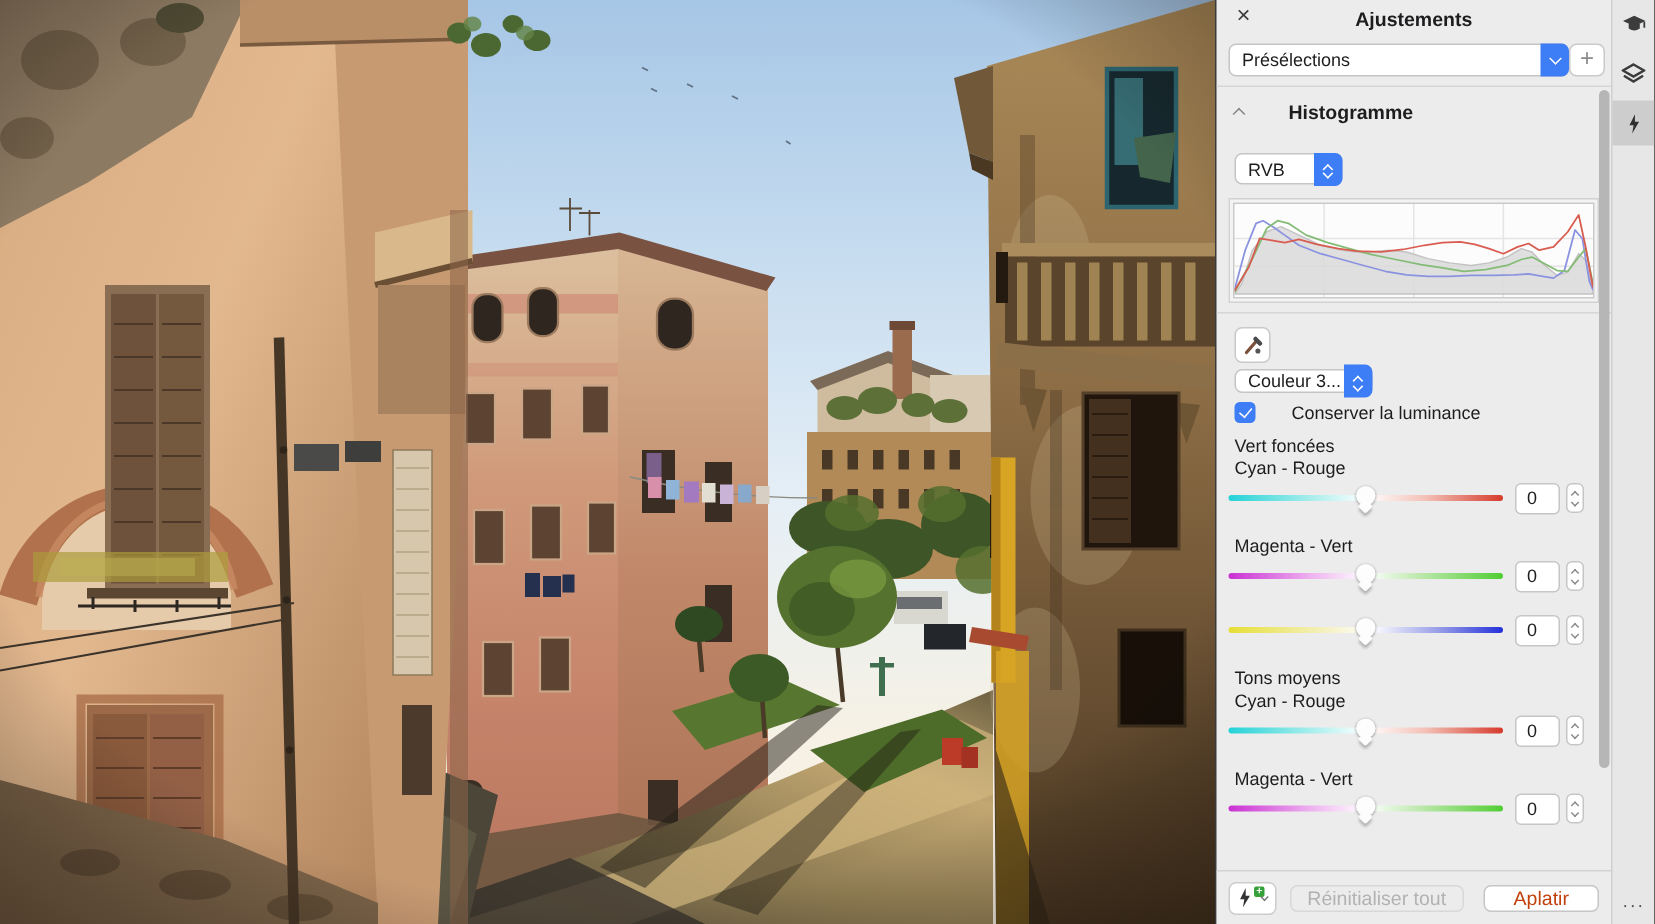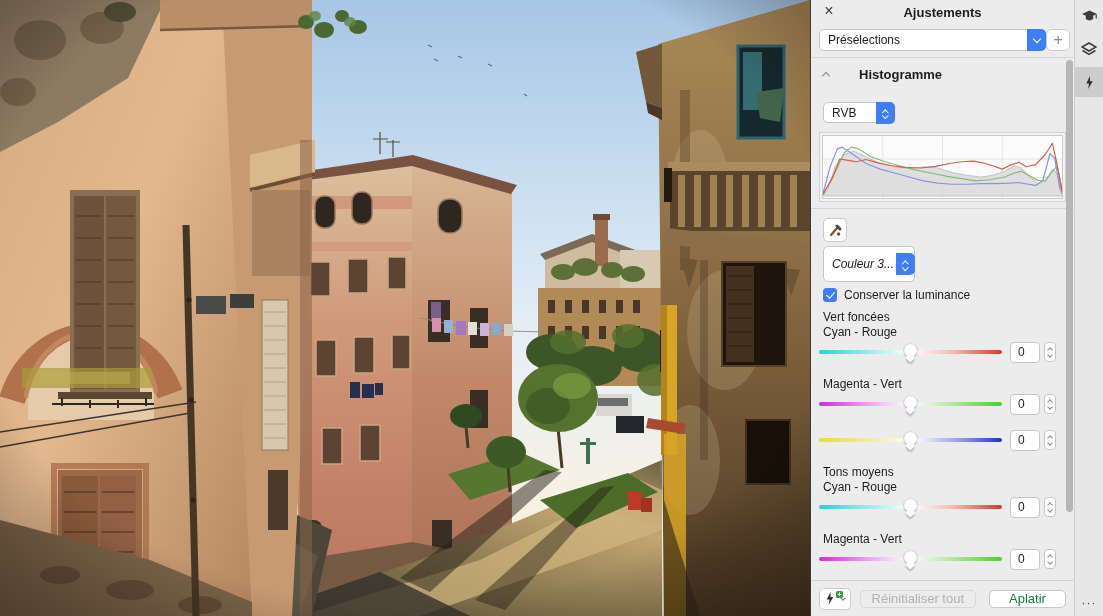--- a/index.html
+++ b/index.html
@@ -43,22 +43,22 @@
   .mini-cb{width:14px;height:14px;border-radius:3.5px;background:var(--accent);position:relative;flex:none;}
   .mini-cb::after{content:"";position:absolute;left:4.5px;top:1.5px;width:3.5px;height:7px;
                   border-right:1.7px solid #fff;border-bottom:1.7px solid #fff;transform:rotate(40deg);}
   .rvb-select{width:72px;margin:20px 0 0 12px;height:21px;}
   .hist-box{margin:9px 8px 0 8px;height:70px;background:#f3f3f3;border:1px solid #d2d2d2;padding:2px;}
   .hist-inner{width:100%;height:100%;background:#fcfcfc;border:1px solid #c9c9c9;}
   .hist-inner svg{display:block;width:100%;height:100%;}
 
   .picker-btn{width:24px;height:24px;margin:9px 0 0 12px;background:#fff;border:1px solid #c9c9c9;
               border-radius:5px;display:flex;align-items:center;justify-content:center;}
-  .range-select{width:92px;margin:4px 0 0 12px;height:36px;font-style:italic;}
-  .lum-row{display:flex;align-items:center;gap:7px;margin:6px 0 0 12px;height:14px;}
+  .range-select{width:92px;margin:4px 0 0 12px;height:16px;}
+  .lum-row{display:flex;align-items:center;gap:24px;margin:6px 0 0 12px;height:14px;}
 
   .groups{margin-top:8px;padding:0 18px 0 8px;}
   .group-heading{margin-left:4px;height:14px;line-height:14px;margin-bottom:1px;}
   .slider-label{margin-left:4px;height:14px;line-height:14px;margin-bottom:2px;}
   .slider-row{display:flex;align-items:center;height:22px;margin-bottom:14px;}
   .track-wrap{flex:1;height:22px;position:relative;margin-right:8px;}
   .track{position:absolute;left:0;right:0;top:9px;height:4px;border-radius:2px;}
   .grad-cyan-red{background:linear-gradient(to right,#23d2d7 0%,#9fecea 28%,#ffffff 50%,#f3c0b6 72%,#d63a2c 100%);}
   .grad-magenta-green{background:linear-gradient(to right,#ca2fd3 0%,#eeb2ef 30%,#ffffff 50%,#b5e6a4 72%,#50cd32 100%);}
   .grad-yellow-blue{background:linear-gradient(to right,#e6df35 0%,#f4f0c0 35%,#ffffff 52%,#9aa0e8 76%,#2430da 100%);}
@@ -79,21 +79,21 @@
   .footer{position:absolute;left:0;right:0;bottom:0;height:36px;border-top:1px solid #d2d2d2;
           display:flex;align-items:center;padding:0 8px;background:#ececec;}
   .bolt-btn{width:32px;height:22px;background:#fff;border:1px solid #cccccc;border-radius:5px;
             display:flex;align-items:center;justify-content:center;gap:2px;position:relative;}
   .badge{position:absolute;left:16px;top:2px;width:7px;height:7px;background:#36a13a;border-radius:1.5px;
          color:#fff;font-size:7px;line-height:7px;text-align:center;font-weight:700;}
   .bolt-btn .s-chev{width:4px;height:4px;border-right:1.4px solid #7a7a7a;border-bottom:1.4px solid #7a7a7a;
                     transform:rotate(45deg);margin-left:3px;margin-top:-2px;}
   .btn{height:18px;border-radius:5px;font-size:13px;display:flex;align-items:center;justify-content:center;}
   .reset-btn{width:118px;margin-left:9px;background:#ececec;border:1px solid #d8d8d8;color:#b2b2b2;}
-  .flatten-btn{width:78px;margin-left:13px;background:#fff;border:1px solid #c6c6c6;color:#15803d;}
+  .flatten-btn{width:78px;margin-left:13px;background:#fff;border:1px solid #c6c6c6;color:#c2410c;}
 
   
   .rail{width:29px;height:616px;flex:none;background:#e7e7e7;border-left:1px solid #cfcfcf;position:relative;}
   .rail-item{width:28px;height:30px;display:flex;align-items:center;justify-content:center;}
   .rail-item.selected{background:#cdcdcd;}
   .rail-more{position:absolute;bottom:6px;left:0;width:28px;text-align:center;color:#4a4a4a;
              font-size:12px;letter-spacing:1px;}
 </style>
 </head>
 <body>

